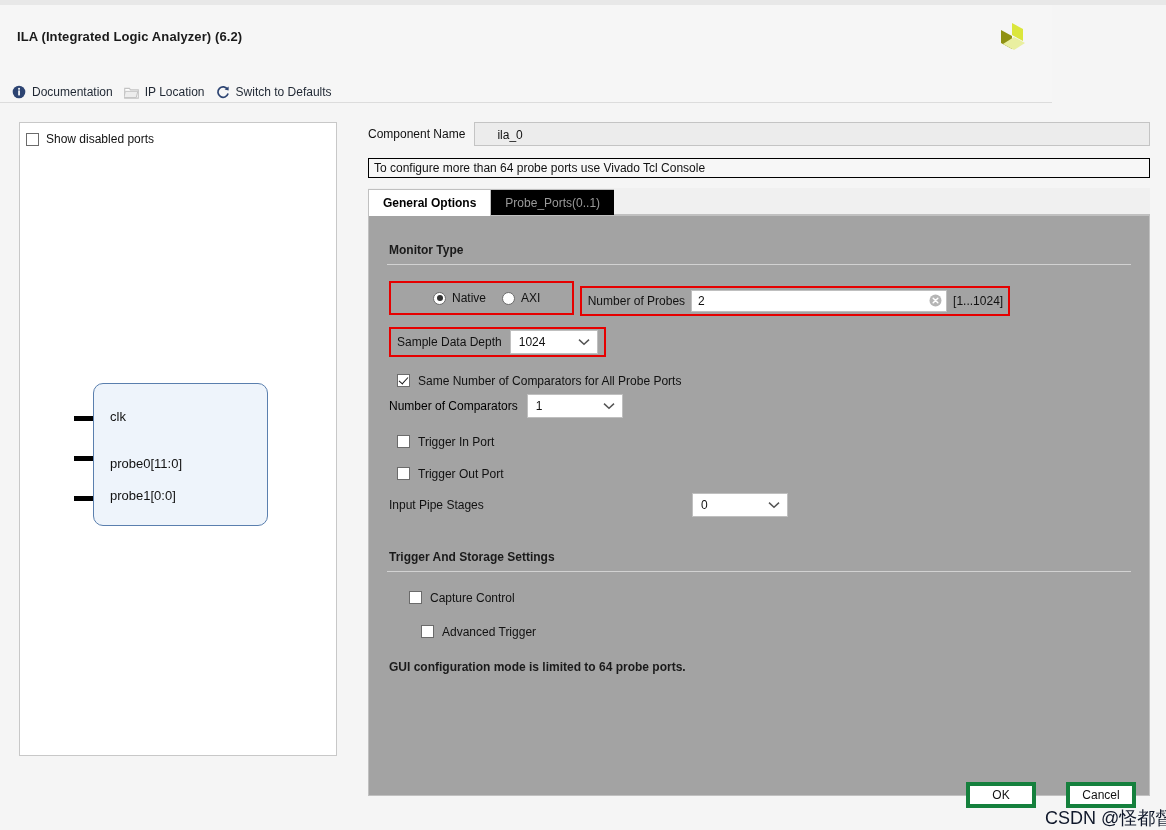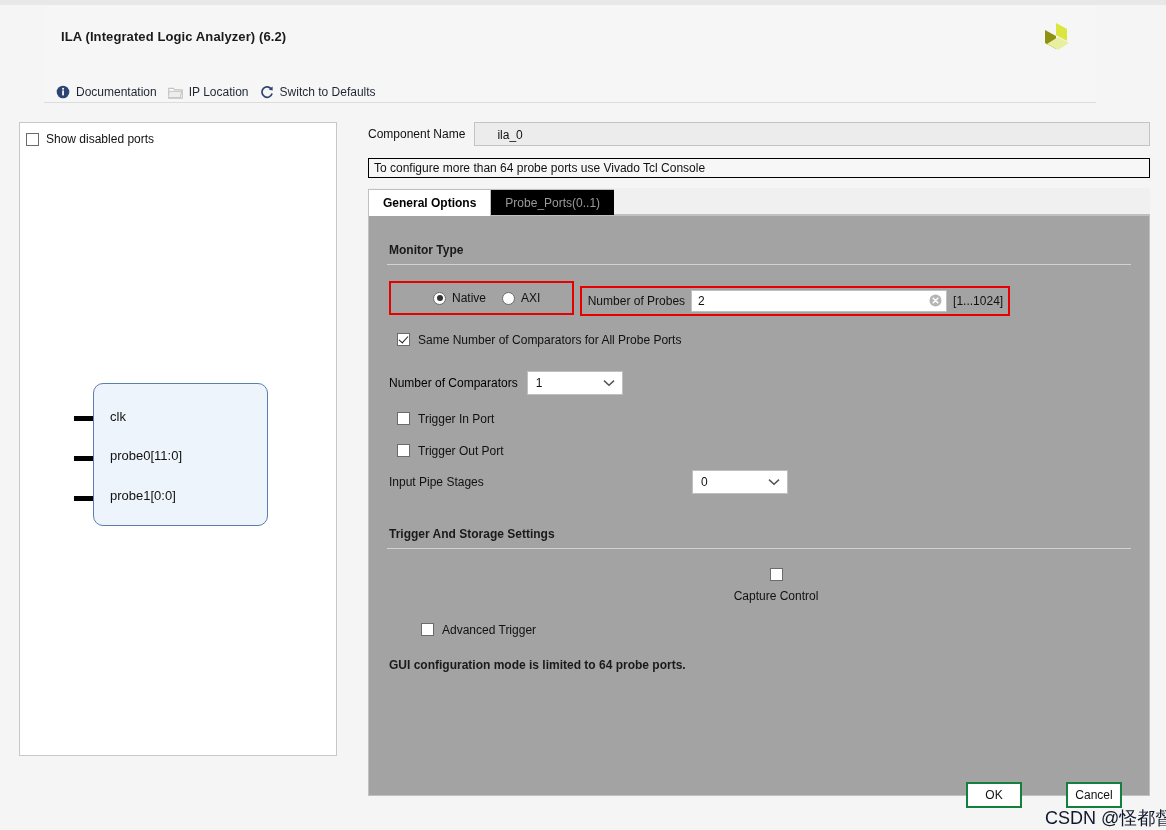--- a/index.html
+++ b/index.html
@@ -26,21 +26,20 @@
   }
 
   
   .header {
     position: absolute;
     left: 0; top: 5px;
     width: 1052px; height: 98px;
     background: #f6f6f6;
     border-bottom: 1px solid #dcdcdc;
     box-sizing: border-box;
-    margin-left: 44px;
   }
   .dialog-title {
     position: absolute;
     left: 17px; top: 24px;
     font-size: 13px;
     font-weight: bold;
     color: #1a1a1a;
     letter-spacing: 0.1px;
     white-space: nowrap;
   }
@@ -333,56 +332,56 @@
     position: absolute;
     left: 3px; top: 0px;
     width: 4px; height: 8px;
     border: solid #1a1a1a;
     border-width: 0 1.8px 1.8px 0;
     transform: rotate(42deg);
   }
 
   .row-comparators-chk { margin-top: 17px; margin-left: 10px; }
   .row-numcomp {
-    margin-top: 24px;
+    margin-top: 6px;
     margin-left: 2px;
     display: flex;
     align-items: center;
     gap: 9px;
   }
   .row-trigout { margin-top: 18px; margin-left: 10px; }
   .row-trigin  { margin-top: 17px; margin-left: 10px; }
 
   .row-pipe {
     margin-top: 17px;
     margin-left: 2px;
     display: flex;
     align-items: center;
   }
   .row-pipe .fld-label { font-size: 12px; color: #111; }
   .row-pipe .select { position: absolute; left: 323px; width: 96px; }
 
   .section-head-2 { padding-top: 38px; }
-  .row-capture { margin-top: 19px; margin-left: 34px; flex-direction: column; }
+  .row-capture { margin-top: 19px; margin-left: 22px; }
   .row-advtrig { margin-top: 20px; margin-left: 34px; }
 
   .note {
     margin-top: 21px;
     margin-left: 2px;
     font-size: 12px;
     font-weight: bold;
     color: #1a1a1a;
   }
 
   
   .btn {
     position: absolute;
-    width: 56px; height: 26px;
+    width: 70px; height: 26px;
     background: #ffffff;
-    border: 2px solid #15803d;
+    border: 4px solid #15803d;
     box-sizing: border-box;
     font-family: "Liberation Sans", sans-serif;
     font-size: 12px;
     color: #111;
     display: flex;
     align-items: center;
     justify-content: center;
   }
   .btn-ok { left: 966px; top: 782px; }
   .btn-cancel { left: 1066px; top: 782px; }
@@ -451,21 +450,21 @@
     <span class="checkbox"></span>
     <span class="lbl">Show disabled ports</span>
   </div>
 
   <div class="port-stub" style="top:293px;"></div>
   <div class="port-stub" style="top:333px;"></div>
   <div class="port-stub" style="top:373px;"></div>
 
   <div class="ip-symbol">
     <div class="port-label" style="top:25px;">clk</div>
-    <div class="port-label" style="top:64px;">probe0[11:0]</div>
+    <div class="port-label" style="top:72px;">probe0[11:0]</div>
     <div class="port-label" style="top:104px;">probe1[0:0]</div>
   </div>
 </div>
 
 <div class="right-area">
 
   <div class="comp-row">
     <span class="comp-label">Component Name</span>
     <div class="comp-input">ila_0</div>
   </div>
@@ -501,20 +500,31 @@
         <span class="clear-ico">
           <svg width="13" height="13" viewBox="0 0 13 13">
             <circle cx="6.5" cy="6.5" r="6" fill="#b5b5b5"></circle>
             <path d="M4.2 4.2 L8.8 8.8 M8.8 4.2 L4.2 8.8" stroke="#ffffff" stroke-width="1.5" stroke-linecap="round"></path>
           </svg>
         </span>
       </div>
       <span class="range-hint">[1...1024]</span>
     </div>
 
+    <div class="annot depth-row">
+      <span class="fld-label">Sample Data Depth</span>
+      <div class="select" style="width:88px;">
+        <span class="sv">1024</span>
+        <span class="chev">
+          <svg width="12" height="8" viewBox="0 0 12 8">
+              <path d="M1 1.6 L6 6.2 L11 1.6" fill="none" stroke="#555" stroke-width="1.5"></path>
+            </svg>
+        </span>
+      </div>
+    </div>
 
     <div class="chk-row row-comparators-chk">
       <span class="checkbox checked"></span>
       <span>Same Number of Comparators for All Probe Ports</span>
     </div>
 
     <div class="row-numcomp">
       <span class="fld-label">Number of Comparators</span>
       <div class="select" style="width:96px;">
         <span class="sv">1</span>

